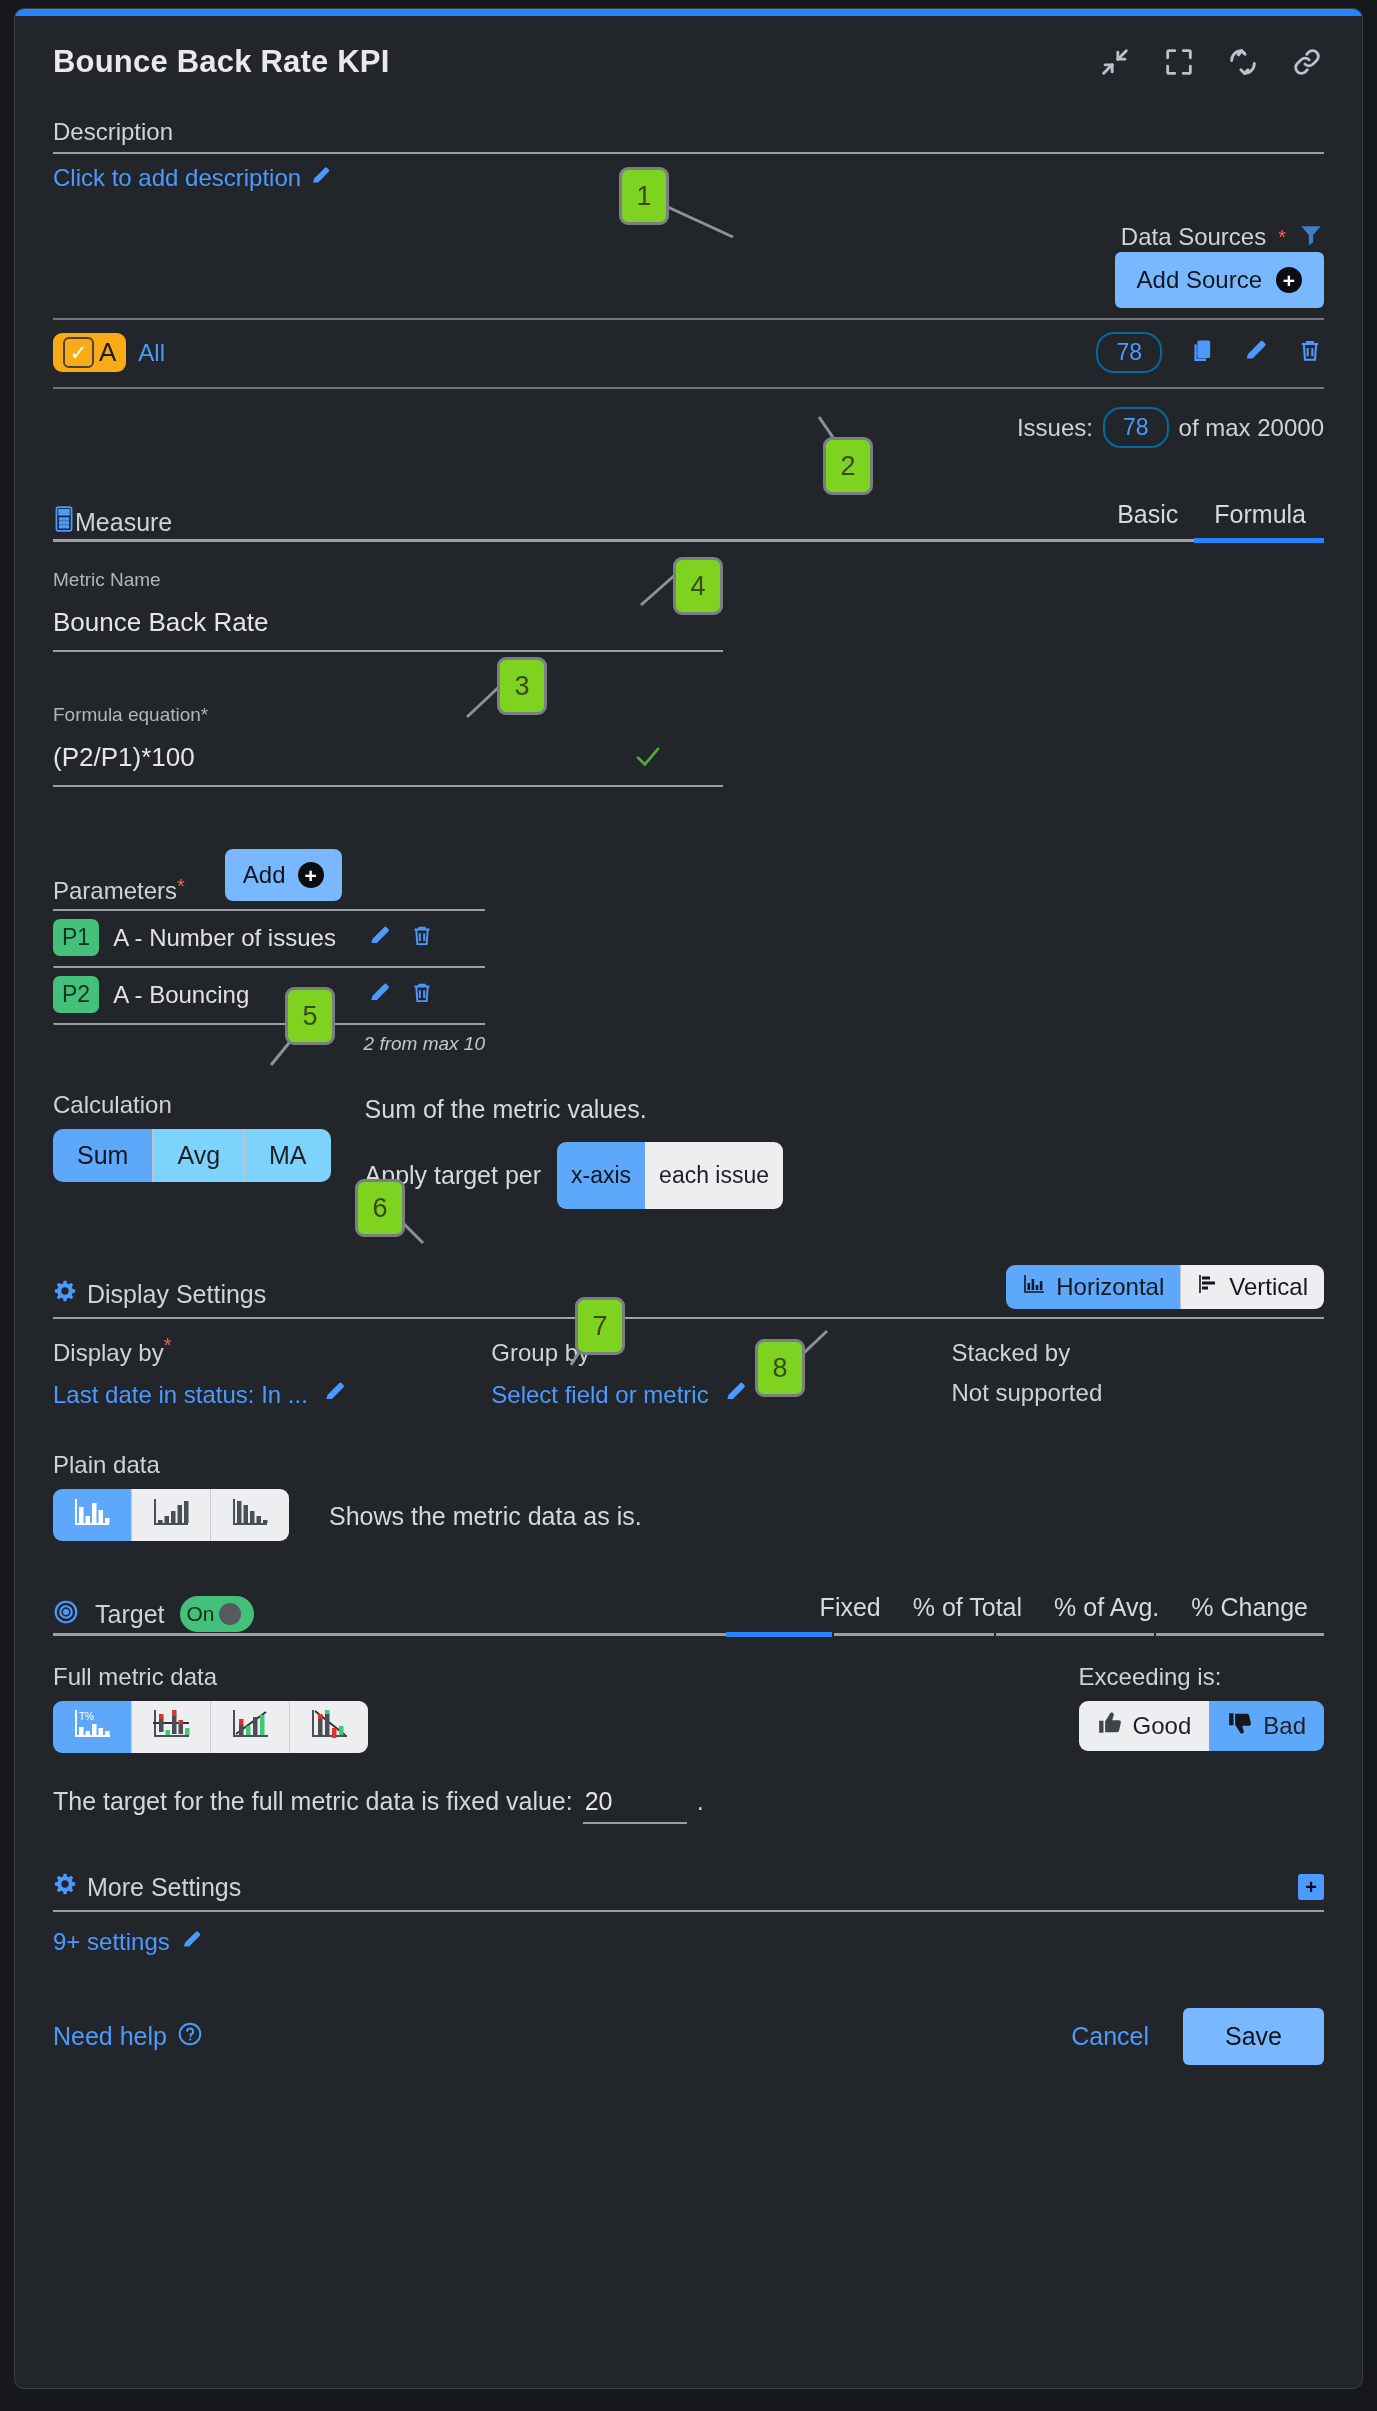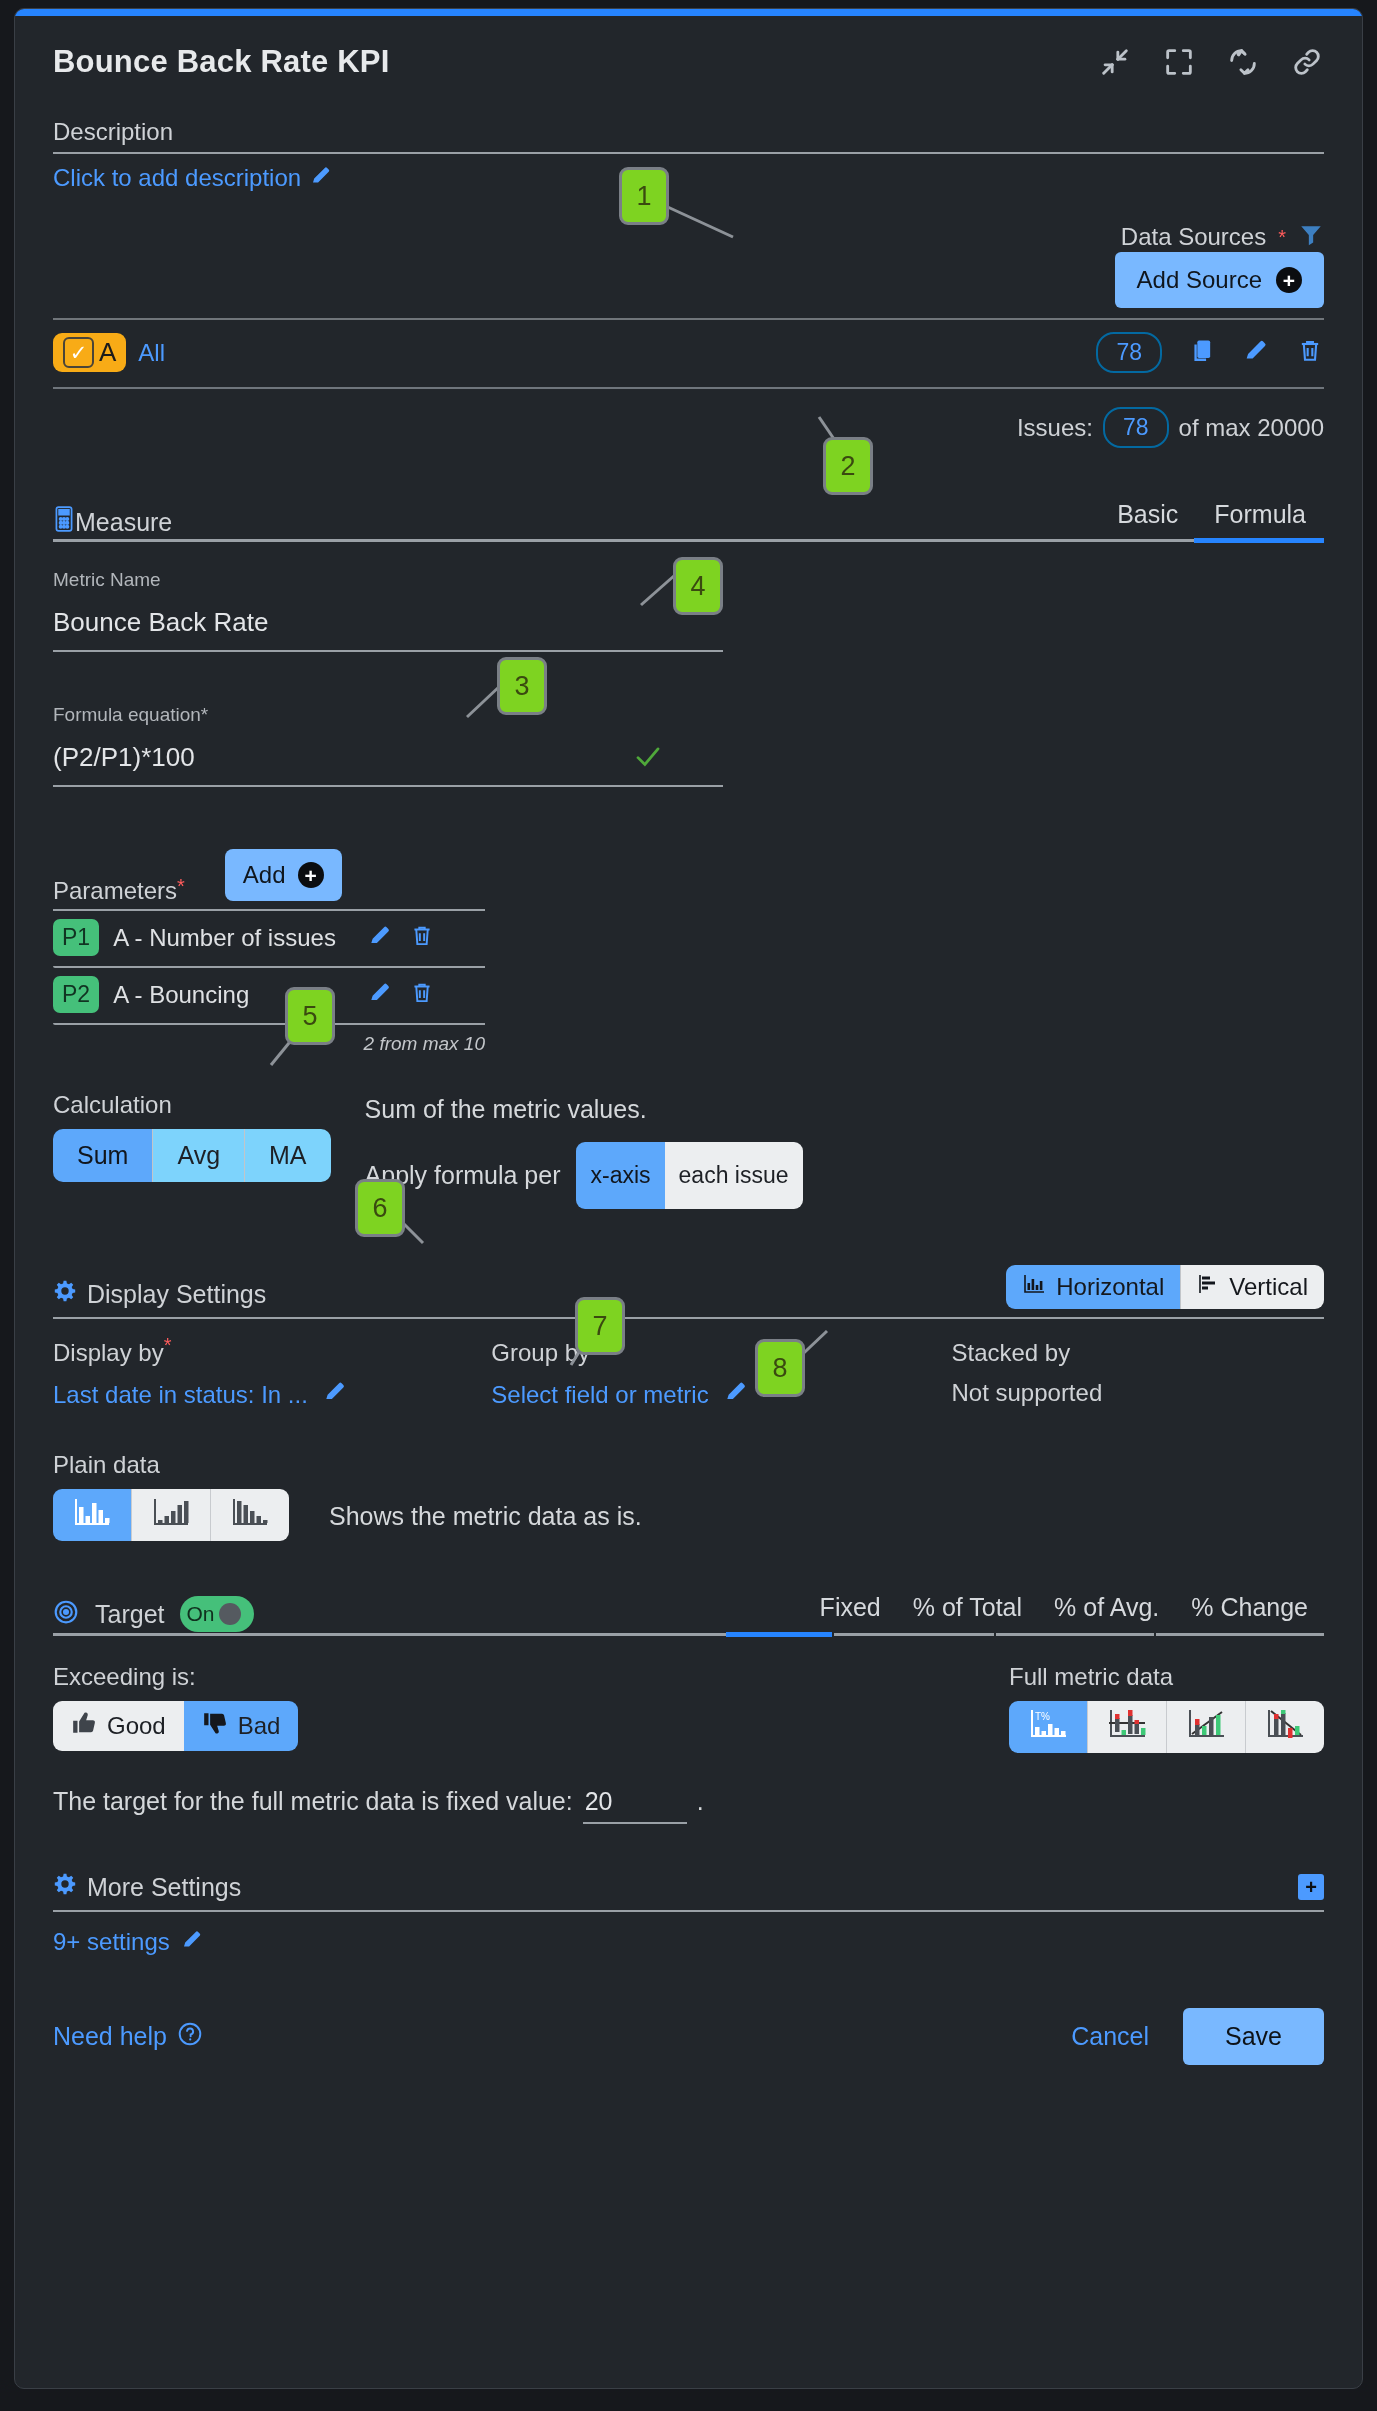--- a/index.html
+++ b/index.html
@@ -432,21 +432,21 @@
           <div class="calc-label">Calculation</div>
           <div class="seg">
             <div class="on">Sum</div>
             <div>Avg</div>
             <div>MA</div>
           </div>
         </div>
         <div class="calc-right">
           <div class="calc-desc">Sum of the metric values.</div>
           <div class="calc-apply">
-            <span class="calc-apply-label">Apply formula per</span>
+            <span class="calc-apply-label">Apply target per</span>
             <span class="seg-sm">
               <div class="on">x-axis</div>
               <div>each issue</div>
             </span>
           </div>
         </div>
       </div>
 
       <div class="disp-head">
         <div class="disp-title">
@@ -588,41 +588,20 @@
         <div class="under-active" style="width:106px"></div>
         <div class="under-seg" style="width:2px;background:#22262b"></div>
         <div class="under-seg" style="width:160px"></div>
         <div class="under-seg" style="width:2px;background:#22262b"></div>
         <div class="under-seg" style="width:158px"></div>
         <div class="under-seg" style="width:2px;background:#22262b"></div>
         <div class="under-seg" style="width:168px"></div>
       </div>
 
       <div class="fm-row">
-        <div>
-          <div class="exceed-label">Exceeding is:</div>
-          <div class="seg-tb">
-            <div>
-              <span>
-                <svg width="26" height="26" viewBox="0 0 24 24" fill="#3f444b">
-                    <path d="M2 10 h4 v11 H2 Z M7.5 10.5 L12.5 2.5 a2 2 0 0 1 3 2 L14 9.5 h6 a2 2 0 0 1 2 2.4 l-1.6 7 a2 2 0 0 1-2 1.6 H7.5 Z"></path>
-                  </svg>
-              </span>
-              <span>Good</span>
-            </div>
-            <div class="on" id="exceeding-bad-btn">
-              <span>
-                <svg width="26" height="26" viewBox="0 0 24 24" fill="#15181d">
-                    <path d="M2 3 h4 v11 H2 Z M7.5 13.5 L12.5 21.5 a2 2 0 0 0 3-2 L14 14.5 h6 a2 2 0 0 0 2-2.4 l-1.6-7 a2 2 0 0 0-2-1.6 H7.5 Z"></path>
-                  </svg>
-              </span>
-              <span>Bad</span>
-            </div>
-          </div>
-        </div>
         <div>
           <div class="fm-label">Full metric data</div>
           <div class="icon-seg">
             <div class="on">
               <span>
                 <svg width="44" height="38" viewBox="0 0 44 38" fill="none" stroke="#fff" stroke-width="2">
                   <path d="M6 4 v26 h34"></path>
                   <text x="9" y="14" font-size="10" fill="#fff" stroke="none" font-family="Liberation Sans, sans-serif">T%</text>
                   <rect x="9" y="21" width="4.5" height="8" fill="#fff" stroke="none"></rect>
                   <rect x="15.5" y="25" width="4.5" height="4" fill="#fff" stroke="none"></rect>
@@ -670,20 +649,41 @@
                     <rect x="11" y="8" width="4.5" height="5" fill="#e03131" stroke="none"></rect>
                   <rect x="18" y="7" width="4.5" height="22" fill="#4a4f55" stroke="none"></rect>
                     <rect x="18" y="4" width="4.5" height="4" fill="#3ec977" stroke="none"></rect>
                   <rect x="25" y="22" width="4.5" height="10" fill="#e03131" stroke="none"></rect>
                   <rect x="32" y="20" width="4.5" height="9" fill="#3ec977" stroke="none"></rect>
                 </svg>
               </span>
             </div>
           </div>
         </div>
+        <div>
+          <div class="exceed-label">Exceeding is:</div>
+          <div class="seg-tb">
+            <div>
+              <span>
+                <svg width="26" height="26" viewBox="0 0 24 24" fill="#3f444b">
+                    <path d="M2 10 h4 v11 H2 Z M7.5 10.5 L12.5 2.5 a2 2 0 0 1 3 2 L14 9.5 h6 a2 2 0 0 1 2 2.4 l-1.6 7 a2 2 0 0 1-2 1.6 H7.5 Z"></path>
+                  </svg>
+              </span>
+              <span>Good</span>
+            </div>
+            <div class="on" id="exceeding-bad-btn">
+              <span>
+                <svg width="26" height="26" viewBox="0 0 24 24" fill="#15181d">
+                    <path d="M2 3 h4 v11 H2 Z M7.5 13.5 L12.5 21.5 a2 2 0 0 0 3-2 L14 14.5 h6 a2 2 0 0 0 2-2.4 l-1.6-7 a2 2 0 0 0-2-1.6 H7.5 Z"></path>
+                  </svg>
+              </span>
+              <span>Bad</span>
+            </div>
+          </div>
+        </div>
       </div>
 
       <div class="fm-sentence">
         <span>The target for the full metric data is fixed value:</span>
         <span class="fm-input" id="target-value-input">20</span>
         <span>.</span>
       </div>
 
       <div class="ms-head">
         <div class="ms-title">

